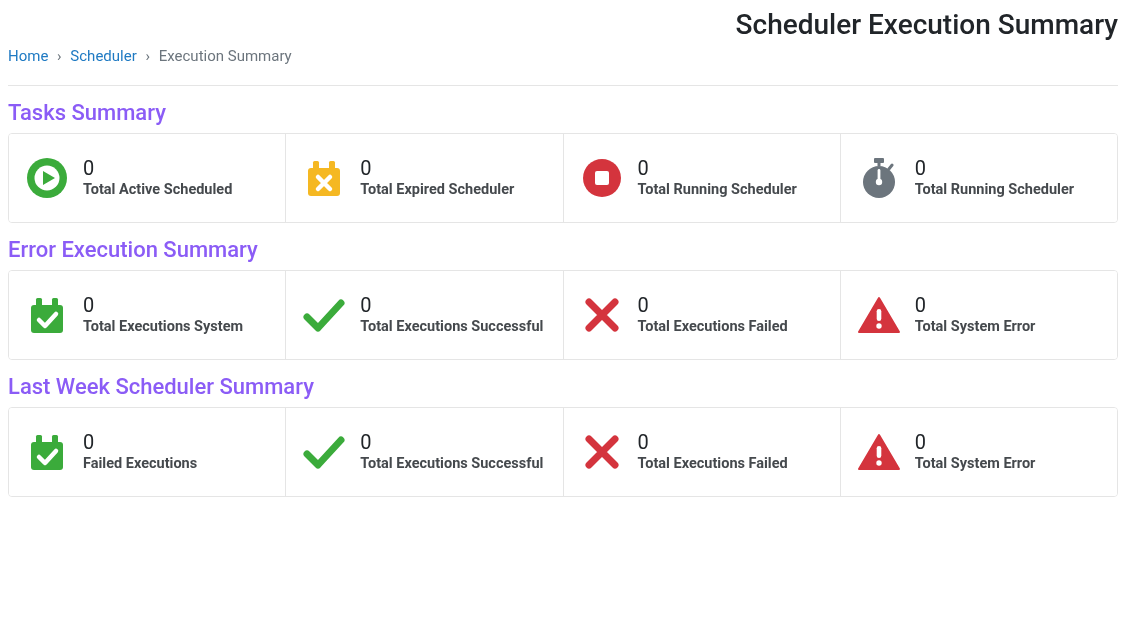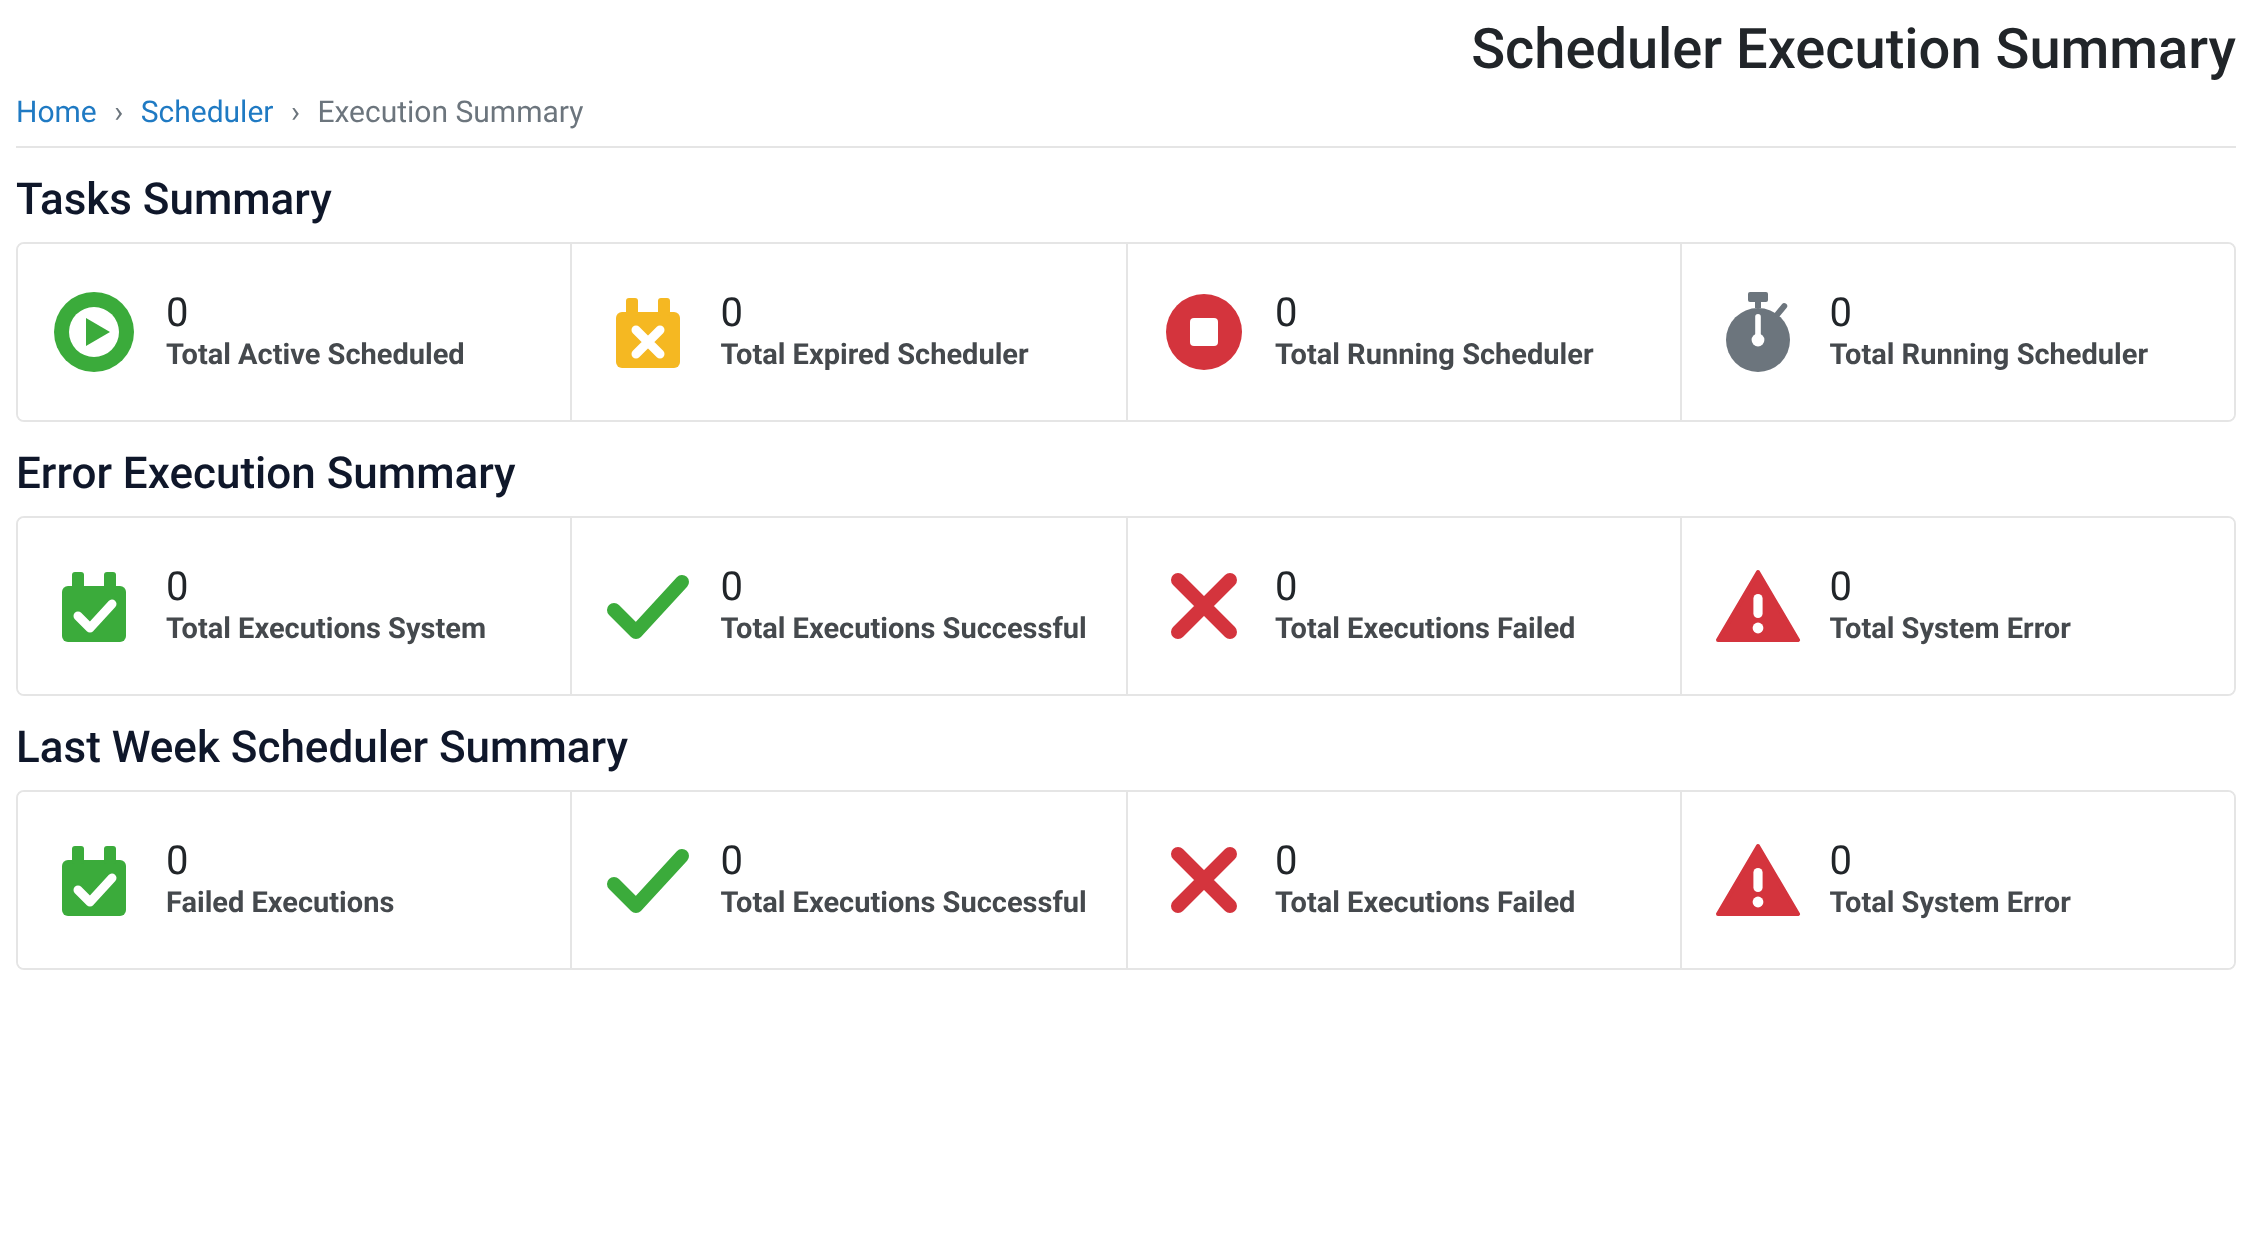--- a/index.html
+++ b/index.html
@@ -14,38 +14,38 @@
   h1.page-title {
     font-size: 28px;
     font-weight: 500;
     margin: 0 0 6px 0;
     color: #212529;
     text-align: right;
   }
   .breadcrumb {
     font-size: 15px;
     color: #6c757d;
-    padding-bottom: 8px;
+    padding-bottom: 20px;
     border-bottom: 1px solid #e5e5e5;
     margin-bottom: 14px;
   }
   .breadcrumb a {
     color: #1f7ac3;
     text-decoration: none;
   }
   .breadcrumb .sep {
     margin: 0 5px;
     color: #6c757d;
   }
   .breadcrumb .current { color: #6c757d; }
   h2.section-title {
     font-size: 22px;
     font-weight: 500;
     margin: 14px 0 8px 0;
-    color: #0f172a;
+    color: #8b5cf6;
   }
   .card-row {
     display: flex;
     border: 1px solid #e5e5e5;
     border-radius: 4px;
     overflow: hidden;
   }
   .card {
     flex: 1 1 0;
     padding: 22px 16px;

